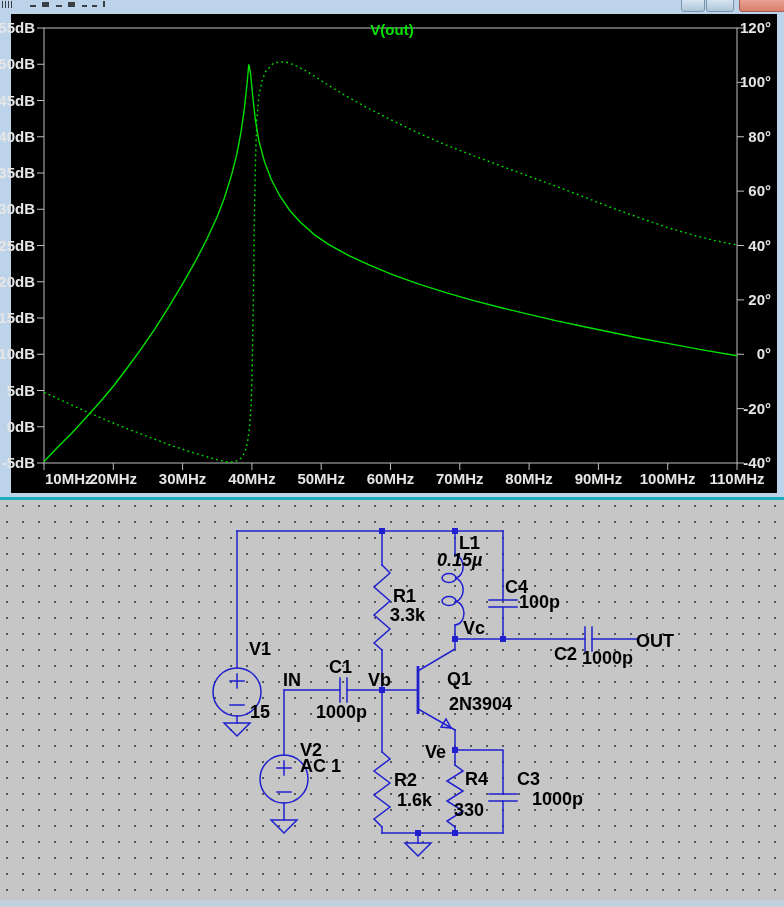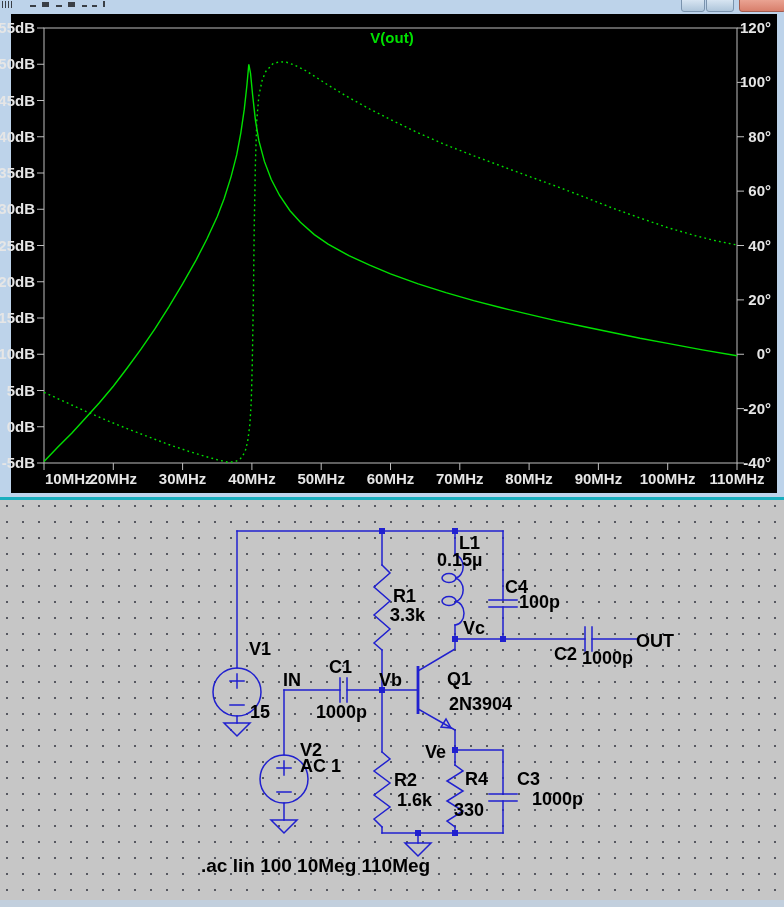--- a/index.html
+++ b/index.html
@@ -7,21 +7,21 @@
        font-family:"Liberation Sans",sans-serif;}
   
   .toolbar{position:absolute;left:0;top:0;width:784px;height:13px;background:#bdd3ea;}
   .tg{position:absolute;background:#3a3f46;}
   .tg.hatch{background:repeating-linear-gradient(90deg,#3a3f46 0 1px,#bdd3ea 1px 3px);}
   .winbtn{position:absolute;top:-5px;height:15px;border-radius:3px;
           border:1px solid #7a93ad;background:linear-gradient(#e6f0fa,#aec5da);}
   .winbtn.close{background:linear-gradient(#f0b0a0,#d87f6c);border-color:#a35c4e;}
   
   .plot-pane{position:absolute;left:0;top:13px;width:784px;height:484px;background:#bdd3ea;}
-  .plot-title{position:absolute;left:0;right:0;top:16px;text-align:center;
+  .plot-title{position:absolute;left:0;right:0;top:8px;text-align:center;
               color:#00e000;font:bold 15px "Liberation Sans",sans-serif;}
   
   .divider{position:absolute;left:0;top:497px;width:784px;height:3px;background:#1aaebe;}
   
   .schem{position:absolute;left:0;top:500px;width:784px;height:400px;background-color:#c6c6c6;
          background-image:radial-gradient(circle at 1px 1px,#565860 1px,transparent 1.4px);
          background-size:16px 16px;background-position:6px 5px;}
   .schem svg{position:absolute;left:0;top:0;}
   .lbl{position:absolute;color:#000;font:bold 18px "Liberation Sans",sans-serif;white-space:nowrap;}
   .dir{font:bold 19px "Liberation Sans",sans-serif;}
@@ -217,21 +217,21 @@
         <rect class="j" x="379" y="187" width="6" height="6"></rect>
         <rect class="j" x="452" y="136" width="6" height="6"></rect>
         <rect class="j" x="500" y="136" width="6" height="6"></rect>
         <rect class="j" x="452" y="247" width="6" height="6"></rect>
         <rect class="j" x="415" y="330" width="6" height="6"></rect>
         <rect class="j" x="452" y="330" width="6" height="6"></rect>
       </g>
     </svg>
 
     <div class="lbl" style="left:283px;top:170px;">IN</div>
-    <div class="lbl" style="left:379px;top:170px;">Vb</div>
+    <div class="lbl" style="left:368px;top:170px;">Vb</div>
     <div class="lbl" style="left:463px;top:118px;">Vc</div>
     <div class="lbl" style="left:425px;top:242px;">Ve</div>
     <div class="lbl" style="left:636px;top:131px;text-align:center;">OUT</div>
 
     <div class="lbl" style="left:249px;top:139px;">V1</div>
     <div class="lbl" style="left:250px;top:202px;">15</div>
     <div class="lbl" style="left:300px;top:240px;">V2</div>
     <div class="lbl" style="left:300px;top:256px;">AC 1</div>
     <div class="lbl" style="left:329px;top:157px;">C1</div>
     <div class="lbl" style="left:316px;top:202px;">1000p</div>
@@ -241,21 +241,20 @@
     <div class="lbl" style="left:397px;top:290px;">1.6k</div>
     <div class="lbl" style="left:465px;top:269px;">R4</div>
     <div class="lbl" style="left:454px;top:300px;">330</div>
     <div class="lbl" style="left:517px;top:269px;">C3</div>
     <div class="lbl" style="left:532px;top:289px;">1000p</div>
     <div class="lbl" style="left:505px;top:77px;">C4</div>
     <div class="lbl" style="left:519px;top:92px;">100p</div>
     <div class="lbl" style="left:554px;top:144px;">C2</div>
     <div class="lbl" style="left:582px;top:148px;">1000p</div>
     <div class="lbl" style="left:459px;top:33px;">L1</div>
-    <div class="lbl" style="left:437px;top:50px;">0.15µ</div>
+    <div class="lbl" style="left:437px;top:50px;font-style:italic;">0.15µ</div>
     <div class="lbl" style="left:447px;top:169px;">Q1</div>
     <div class="lbl" style="left:449px;top:194px;">2N3904</div>
 
-    <div class="lbl dir" style="left:201px;top:355px;">.ac lin 100 10Meg 110Meg</div>
   </div>
 
   <div class="bottom-bar"></div>
 </div>
 
 </body></html>

